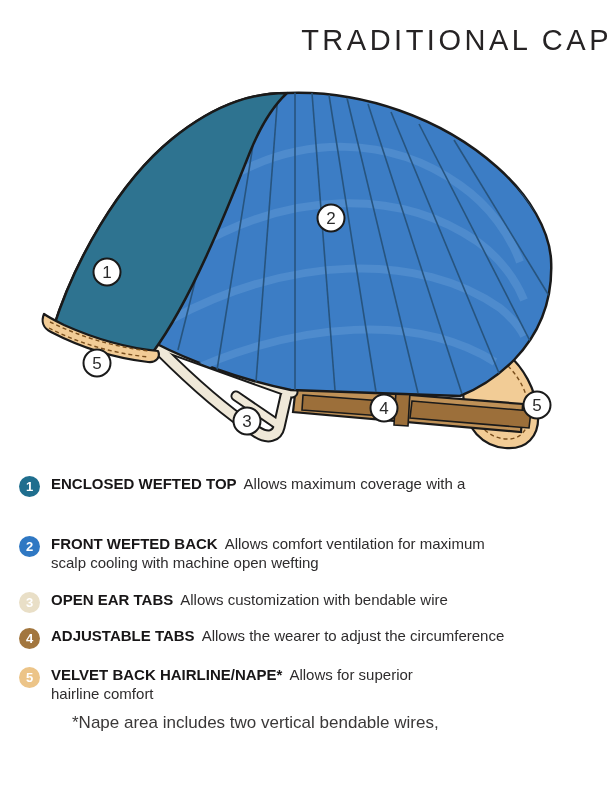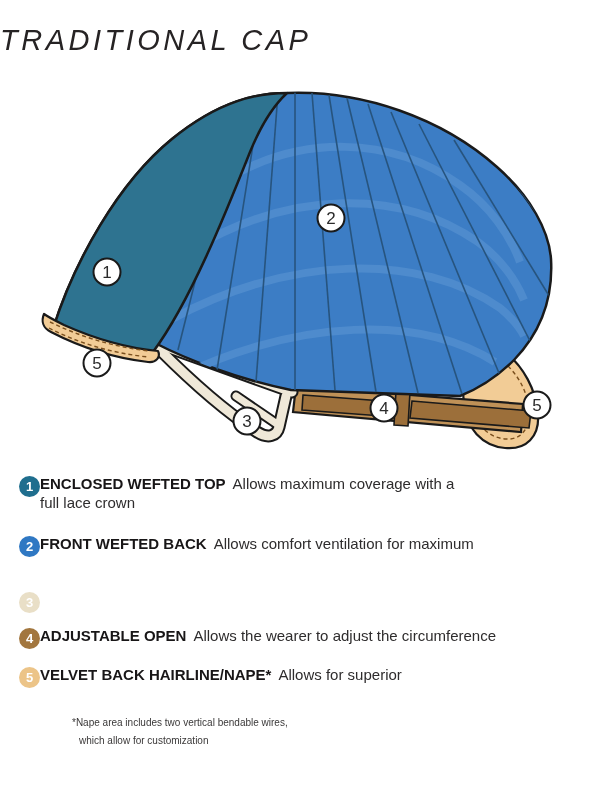--- a/index.html
+++ b/index.html
@@ -1,30 +1,30 @@
 <!DOCTYPE html>
 <html><head>
 <meta charset="utf-8">
 <style>
   html,body{margin:0;padding:0;background:#ffffff;}
   body{width:612px;height:792px;position:relative;overflow:hidden;
        font-family:"Liberation Sans",sans-serif;-webkit-font-smoothing:antialiased;}
-  .page-title{position:absolute;left:0;top:24px;width:612px;text-align:left;
-       font-size:29px;font-weight:400;letter-spacing:3.5px;color:#262324;font-style:italic;}
+  .page-title{position:absolute;left:0;top:24px;width:612px;text-align:right;
+       font-size:29px;font-weight:400;letter-spacing:3.5px;color:#262324;}
   .diagram{position:absolute;left:0;top:66px;}
   .callout-num{font-size:17px;fill:#2b2b2b;}
   .legend{position:absolute;left:19px;top:0;width:575px;}
   .legend-row{position:absolute;left:0;display:flex;align-items:flex-start;}
   .badge{width:21px;height:21px;border-radius:50%;flex:0 0 21px;margin-top:1px;
        color:#ffffff;font-weight:700;font-size:13px;line-height:21px;text-align:center;}
-  .ltext{margin-left:0;width:525px;font-size:15px;line-height:18.5px;color:#2e2c2d;}
+  .ltext{margin-left:11px;width:525px;font-size:15px;line-height:18.5px;color:#2e2c2d;}
   .ltitle{font-weight:700;color:#181617;}
   .ldesc{margin-left:7px;}
   .dline2{display:block;}
-  .footnote{position:absolute;left:72px;font-size:10px;line-height:18px;color:#3a3838;}
+  .footnote{position:absolute;left:72px;font-size:17px;line-height:18px;color:#3a3838;}
   .fn2{display:block;padding-left:7px;}
 </style>
 </head>
 <body>
 
 <div class="page-title">TRADITIONAL CAP</div>
 
 <svg class="diagram" width="612" height="404" viewBox="0 66 612 404">
   <defs>
     <clipPath id="domeClip">
@@ -114,47 +114,49 @@
       <text class="callout-num" stroke="none" y="6">5</text>
     </g>
   </g>
 </svg>
 
 <div class="legend">
 
   <div class="legend-row" style="top:475px">
     <div class="badge" style="background-color: rgb(31, 110, 142);">1</div>
     <div class="ltext">
-      <span class="ltitle">ENCLOSED WEFTED TOP</span><span class="ldesc">Allows maximum coverage with a</span><span class="dline2">full lace crown</span>
+      <span class="ltitle">ENCLOSED WEFTED TOP</span><span class="ldesc">Allows maximum coverage with a</span>
     </div>
   </div>
 
   <div class="legend-row" style="top:535px">
     <div class="badge" style="background-color: rgb(47, 120, 195);">2</div>
     <div class="ltext">
-      <span class="ltitle">FRONT WEFTED BACK</span><span class="ldesc">Allows comfort ventilation for maximum</span>
+      <span class="ltitle">FRONT WEFTED BACK</span><span class="ldesc">Allows comfort ventilation for maximum</span><span class="dline2">scalp cooling with machine open wefting</span>
     </div>
   </div>
 
   <div class="legend-row" style="top:591px">
     <div class="badge" style="background-color: rgb(233, 223, 199);">3</div>
+    <div class="ltext">
+      <span class="ltitle">OPEN EAR TABS</span><span class="ldesc">Allows customization with bendable wire</span><span class="dline2"></span>
+    </div>
   </div>
 
   <div class="legend-row" style="top:627px">
     <div class="badge" style="background-color: rgb(162, 118, 62);">4</div>
     <div class="ltext">
-      <span class="ltitle">ADJUSTABLE OPEN</span><span class="ldesc">Allows the wearer to adjust the circumference</span><span class="dline2"></span>
+      <span class="ltitle">ADJUSTABLE TABS</span><span class="ldesc">Allows the wearer to adjust the circumference</span><span class="dline2"></span>
     </div>
   </div>
 
   <div class="legend-row" style="top:666px">
     <div class="badge" style="background-color: rgb(236, 196, 136);">5</div>
     <div class="ltext">
-      <span class="ltitle">VELVET BACK HAIRLINE/NAPE*</span><span class="ldesc">Allows for superior</span>
+      <span class="ltitle">VELVET BACK HAIRLINE/NAPE*</span><span class="ldesc">Allows for superior</span><span class="dline2">hairline comfort</span>
     </div>
   </div>
 
 </div>
 
 <div class="footnote" style="top:714px">
   <span>*Nape area includes two vertical bendable wires,</span>
-  <span class="fn2">which allow for customization</span>
 </div>
 
 </body></html>

